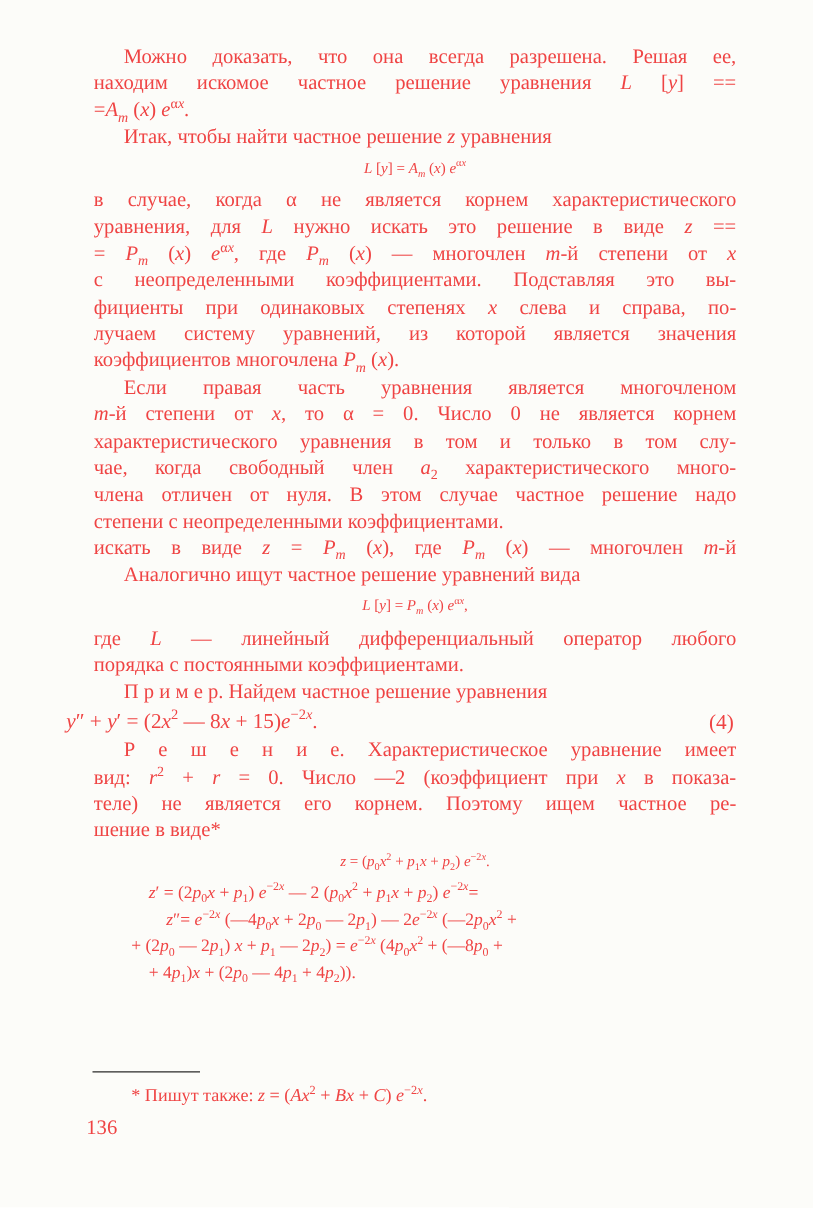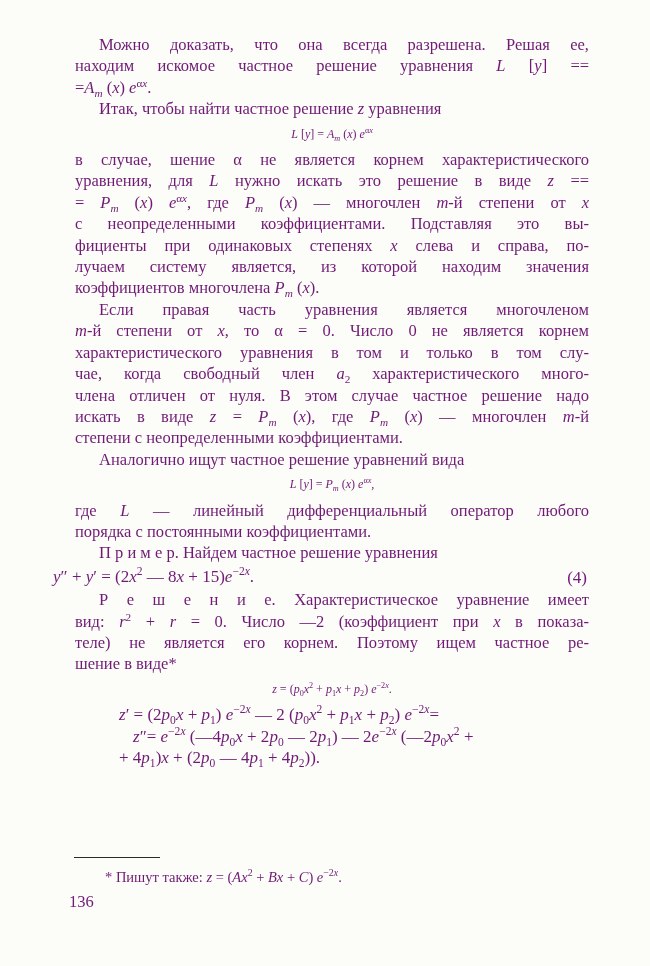--- a/index.html
+++ b/index.html
@@ -1,33 +1,33 @@
 <!DOCTYPE html>
 <html lang="ru"><head>
 <meta charset="utf-8">
 <style>
   html,body{margin:0;padding:0;background:#ffffff;}
   .page{
     position:relative;width:650px;height:966px;background:#fcfcf9;
-    font-family:"Liberation Serif","DejaVu Serif",serif;color:#701a75;
+    font-family:"Liberation Serif","DejaVu Serif",serif;color:#ef4444;
     overflow:hidden;
   }
   .textcol{
     position:absolute;left:75px;top:34px;width:514px;
     font-size:16.5px;line-height:21.4px;
   }
   .ln{text-align:justify;text-align-last:justify;}
   .ln.end{text-align-last:left;}
   .ln.ind{text-indent:24px;}
   sup,sub{font-size:.68em;line-height:0;}
   .formula{text-align:center;margin:4px 0;font-size:12px;}
   .eqrow{position:relative;margin:2px 0;font-size:17px;}
   .eqbody{display:inline-block;transform:translateX(-22px);}
   .eqnum{position:absolute;right:2px;top:1px;}
-  .mathblock{font-size:17px;}
+  .mathblock{font-size:14px;}
   .mathblock .mline{white-space:nowrap;text-align:left;text-align-last:left;}
   .m-a{padding-left:44px;}
   .m-b{padding-left:30px;}
   .m-c{padding-left:58px;}
   .footrule{position:absolute;left:74px;top:857px;width:86px;height:0;border-top:1.5px solid #2a2a2a;}
   .footnote{
     position:absolute;left:75px;top:868px;width:514px;
     font-size:14.5px;line-height:19px;padding-left:0;font-family:Liberation Serif, serif;
   }
   .footnote .fn-text{padding-left:30px;}
@@ -45,37 +45,37 @@
       <div class="ln end">=<i>A<sub>m</sub></i> (<i>x</i>) <i>e</i><sup>α<i>x</i></sup>.</div>
     </div>
 
     <div>
       <div class="ln ind end">Итак, чтобы найти частное решение <i>z</i> уравнения</div>
     </div>
 
     <div class="formula"><i>L</i> [<i>y</i>] = <i>A<sub>m</sub></i> (<i>x</i>) <i>e</i><sup>α<i>x</i></sup></div>
 
     <div>
-      <div class="ln">в случае, шение α не является корнем характеристического</div>
+      <div class="ln">в случае, когда α не является корнем характеристического</div>
       <div class="ln">уравнения, для <i>L</i> нужно искать  это решение в виде <i>z</i> ==</div>
       <div class="ln">= <i>P<sub>m</sub></i> (<i>x</i>) <i>e</i><sup>α<i>x</i></sup>, где <i>P<sub>m</sub></i> (<i>x</i>) — многочлен <i>m</i>-й степени от <i>x</i></div>
       <div class="ln">с неопределенными коэффициентами.  Подставляя это вы-</div>
       <div class="ln">фициенты при одинаковых степенях <i>x</i> слева и справа, по-</div>
-      <div class="ln">лучаем систему является, из которой находим  значения</div>
+      <div class="ln">лучаем систему уравнений, из которой является  значения</div>
       <div class="ln end">коэффициентов многочлена <i>P<sub>m</sub></i> (<i>x</i>).</div>
     </div>
 
     <div>
       <div class="ln ind">Если  правая  часть  уравнения  является  многочленом</div>
       <div class="ln"><i>m</i>-й степени от <i>x</i>, то α = 0. Число 0 не является  корнем</div>
       <div class="ln">характеристического уравнения в том и только в том слу-</div>
       <div class="ln">чае, когда свободный член <i>a</i><sub>2</sub> характеристического много-</div>
       <div class="ln">члена отличен от нуля. В этом случае частное решение надо</div>
+      <div class="ln end">степени с неопределенными коэффициентами.</div>
       <div class="ln">искать  в  виде  <i>z</i> = <i>P<sub>m</sub></i> (<i>x</i>),  где  <i>P<sub>m</sub></i> (<i>x</i>) — многочлен  <i>m</i>-й</div>
-      <div class="ln end">степени с неопределенными коэффициентами.</div>
     </div>
 
     <div>
       <div class="ln ind end">Аналогично ищут частное решение уравнений вида</div>
     </div>
 
     <div class="formula"><i>L</i> [<i>y</i>] = <i>P<sub>m</sub></i> (<i>x</i>) <i>e</i><sup>α<i>x</i></sup>,</div>
 
     <div>
       <div class="ln">где  <i>L</i> — линейный  дифференциальный  оператор  любого</div>
@@ -97,20 +97,21 @@
       <div class="ln">теле) не является его корнем. Поэтому ищем частное ре-</div>
       <div class="ln end">шение в виде*</div>
     </div>
 
     <div class="formula"><i>z</i> = (<i>p</i><sub>0</sub><i>x</i><sup>2</sup> + <i>p</i><sub>1</sub><i>x</i> + <i>p</i><sub>2</sub>) <i>e</i><sup>−2<i>x</i></sup>.</div>
 
 
     <div class="mathblock">
       <div class="mline m-a"><i>z</i>′ = (2<i>p</i><sub>0</sub><i>x</i> + <i>p</i><sub>1</sub>) <i>e</i><sup>−2<i>x</i></sup> — 2 (<i>p</i><sub>0</sub><i>x</i><sup>2</sup> + <i>p</i><sub>1</sub><i>x</i> + <i>p</i><sub>2</sub>) <i>e</i><sup>−2<i>x</i></sup>=</div>
       <div class="mline m-c"><i>z</i>″= <i>e</i><sup>−2<i>x</i></sup> (—4<i>p</i><sub>0</sub><i>x</i> + 2<i>p</i><sub>0</sub> — 2<i>p</i><sub>1</sub>) — 2<i>e</i><sup>−2<i>x</i></sup>  (—2<i>p</i><sub>0</sub><i>x</i><sup>2</sup> +</div>
+      <div class="mline m-b">+ (2<i>p</i><sub>0</sub> — 2<i>p</i><sub>1</sub>) <i>x</i> + <i>p</i><sub>1</sub> — 2<i>p</i><sub>2</sub>) = <i>e</i><sup>−2<i>x</i></sup>  (4<i>p</i><sub>0</sub><i>x</i><sup>2</sup> + (—8<i>p</i><sub>0</sub> +</div>
       <div class="mline m-a">+ 4<i>p</i><sub>1</sub>)<i>x</i> + (2<i>p</i><sub>0</sub> — 4<i>p</i><sub>1</sub> + 4<i>p</i><sub>2</sub>)).</div>
     </div>
 
   </div>
 
   <div class="footrule"></div>
 
   <div class="footnote">
     <div class="fn-text">* Пишут также: <i>z</i> = (<i>Ax</i><sup>2</sup> + <i>Bx</i> + <i>C</i>) <i>e</i><sup>−2<i>x</i></sup>.</div>
   </div>

